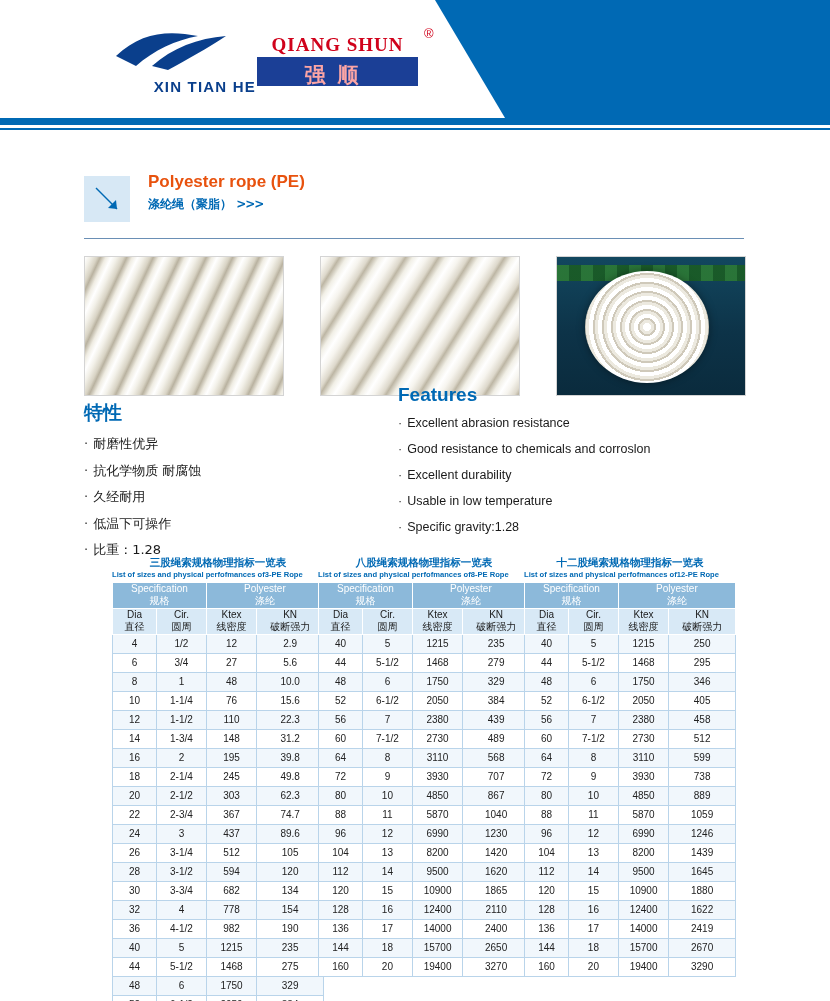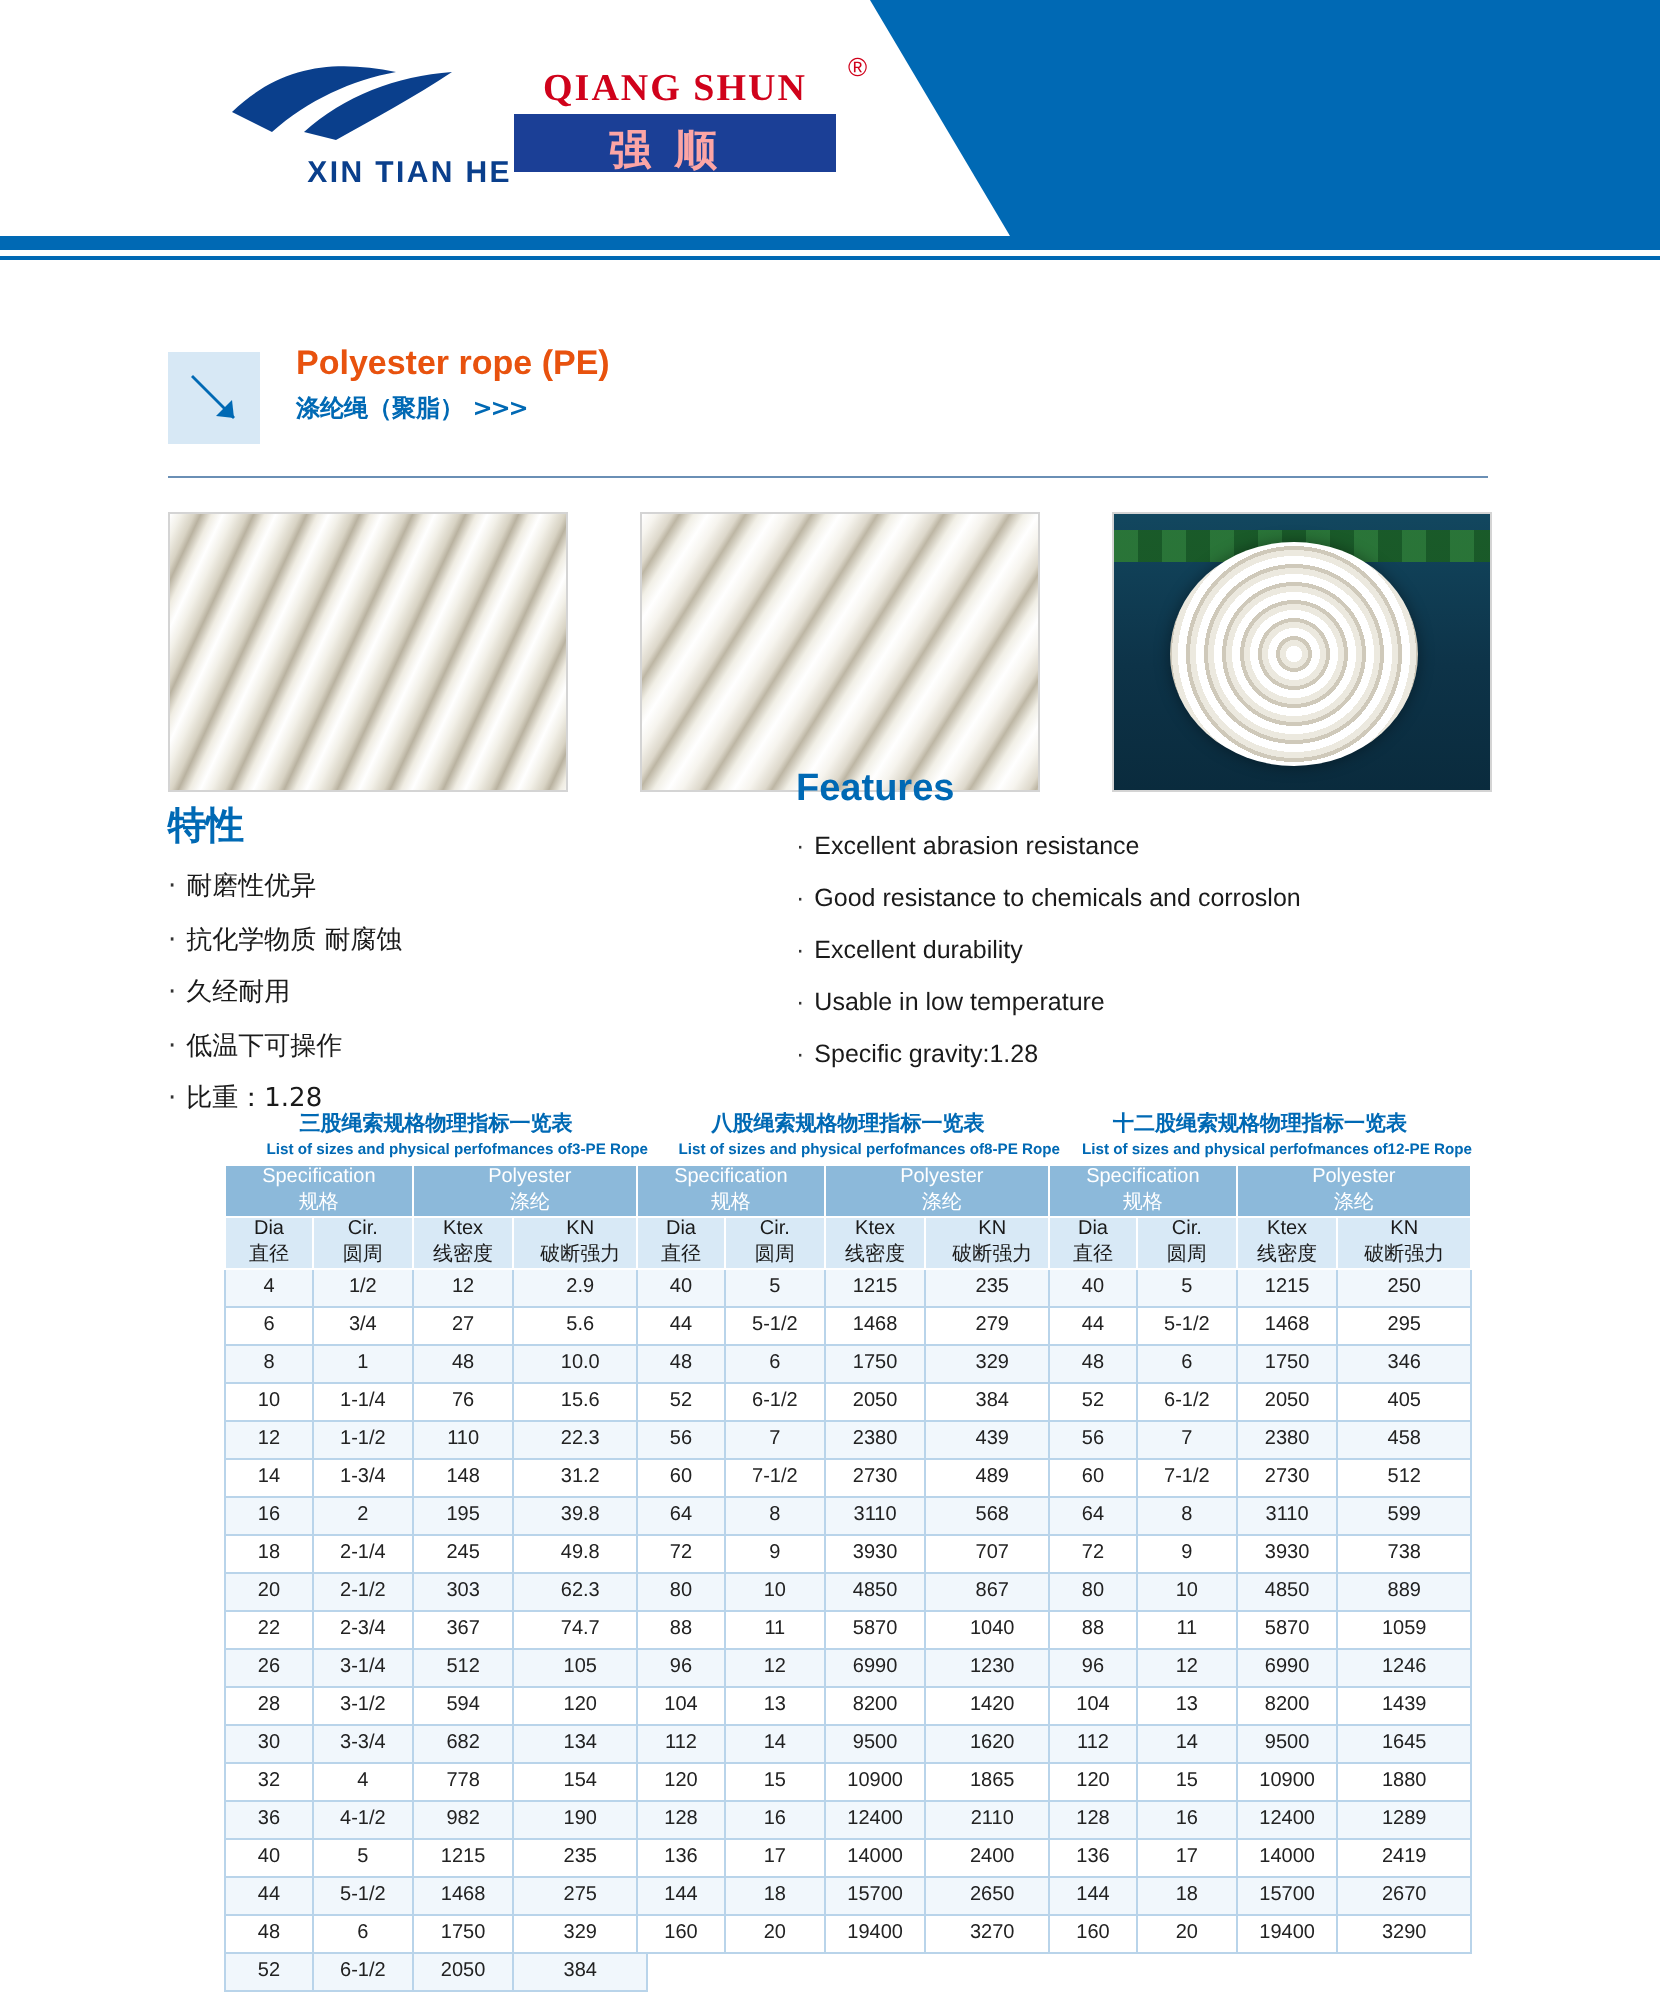--- a/index.html
+++ b/index.html
@@ -198,21 +198,21 @@
   .tables { position: absolute; left: 84px; top: 556px; width: 662px; }
   .tbl-block { position: absolute; top: 0; width: 212px; }
   .tb1 { left: 28px; }
   .tb2 { left: 234px; }
   .tb3 { left: 440px; }
   .tbl-cap-cn {
     text-align: center; color: #0069b4; font-size: 10.5px; font-weight: bold;
     font-family: "DejaVu Sans", sans-serif; line-height: 1.3;
   }
   .tbl-cap-en {
-    text-align: right; color: #0069b4; font-size: 7.6px; font-weight: bold;
+    text-align: left; color: #0069b4; font-size: 7.6px; font-weight: bold;
     margin-bottom: 3px;
   }
   table { border-collapse: collapse; width: 212px; }
   th, td {
     border: 1px solid #b9d4ea;
     text-align: center;
     font-size: 10px;
     color: #222;
     padding: 0;
     height: 19px;
@@ -388,20 +388,26 @@
             <td>303</td>
             <td>62.3</td>
           </tr>
           <tr>
             <td>22</td>
             <td>2-3/4</td>
             <td>367</td>
             <td>74.7</td>
           </tr>
           <tr>
+            <td>24</td>
+            <td>3</td>
+            <td>437</td>
+            <td>89.6</td>
+          </tr>
+          <tr>
             <td>26</td>
             <td>3-1/4</td>
             <td>512</td>
             <td>105</td>
           </tr>
           <tr>
             <td>28</td>
             <td>3-1/2</td>
             <td>594</td>
             <td>120</td>
@@ -691,21 +697,21 @@
           <tr>
             <td>120</td>
             <td>15</td>
             <td>10900</td>
             <td>1880</td>
           </tr>
           <tr>
             <td>128</td>
             <td>16</td>
             <td>12400</td>
-            <td>1289</td>
+            <td>1622</td>
           </tr>
           <tr>
             <td>136</td>
             <td>17</td>
             <td>14000</td>
             <td>2419</td>
           </tr>
           <tr>
             <td>144</td>
             <td>18</td>

